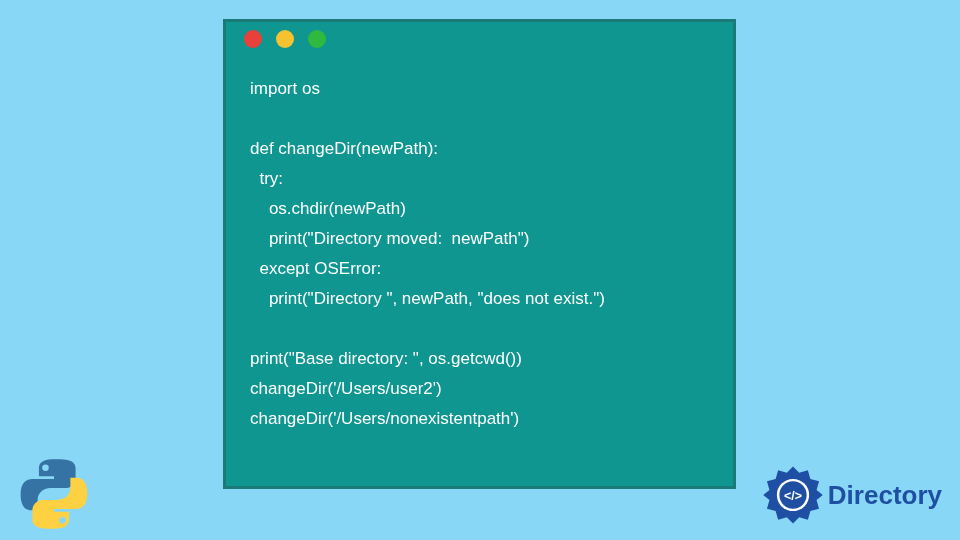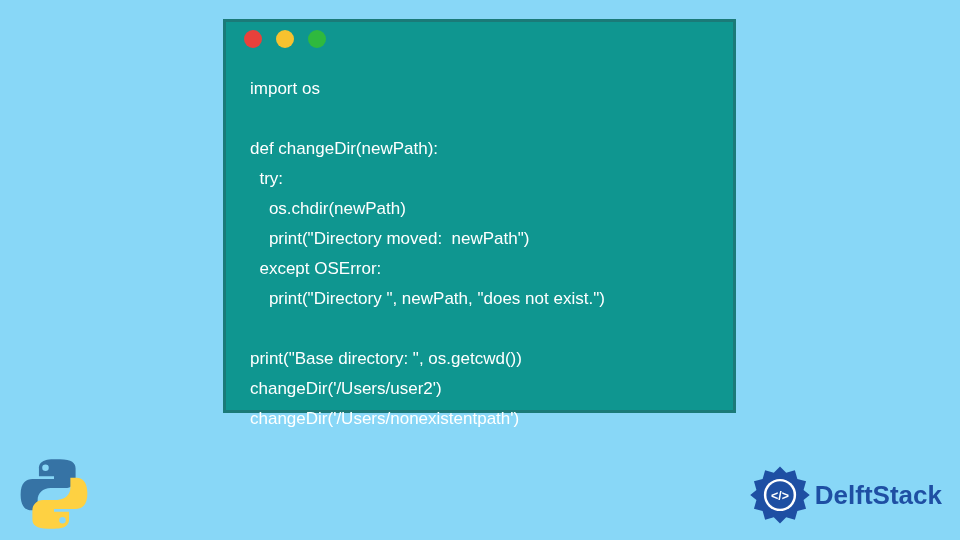--- a/index.html
+++ b/index.html
@@ -9,21 +9,21 @@
     background: #88d7f7;
     position: relative;
     font-family: -apple-system, BlinkMacSystemFont, "Segoe UI", Arial, sans-serif;
     overflow: hidden;
   }
   .code-window {
     position: absolute;
     left: 223px;
     top: 19px;
     width: 513px;
-    height: 394px;
+    height: 470px;
     background: #0f9690;
     border: 3px solid #1b7a78;
   }
   .titlebar {
     height: 34px;
     display: flex;
     align-items: center;
     padding-left: 18px;
     gap: 14px;
   }
@@ -100,14 +100,14 @@
 
 <div class="delft-logo">
   <svg class="delft-icon" viewBox="0 0 100 100">
     <g fill="#1e4fa3">
       <polygon points="50,4 60,14 74,10 78,24 92,28 88,42 98,50 88,58 92,72 78,76 74,90 60,86 50,96 40,86 26,90 22,76 8,72 12,58 2,50 12,42 8,28 22,24 26,10 40,14"></polygon>
     </g>
     <circle cx="50" cy="50" r="26" fill="#ffffff"></circle>
     <circle cx="50" cy="50" r="22" fill="#1e4fa3"></circle>
     <text x="50" y="58" text-anchor="middle" fill="#ffffff" font-size="20" font-family="Arial" font-weight="bold">&lt;/&gt;</text>
   </svg>
-  <span class="delft-text">DelftStack</span>
+  <span class="delft-text">Directory</span>
 </div>
 
 </body></html>

